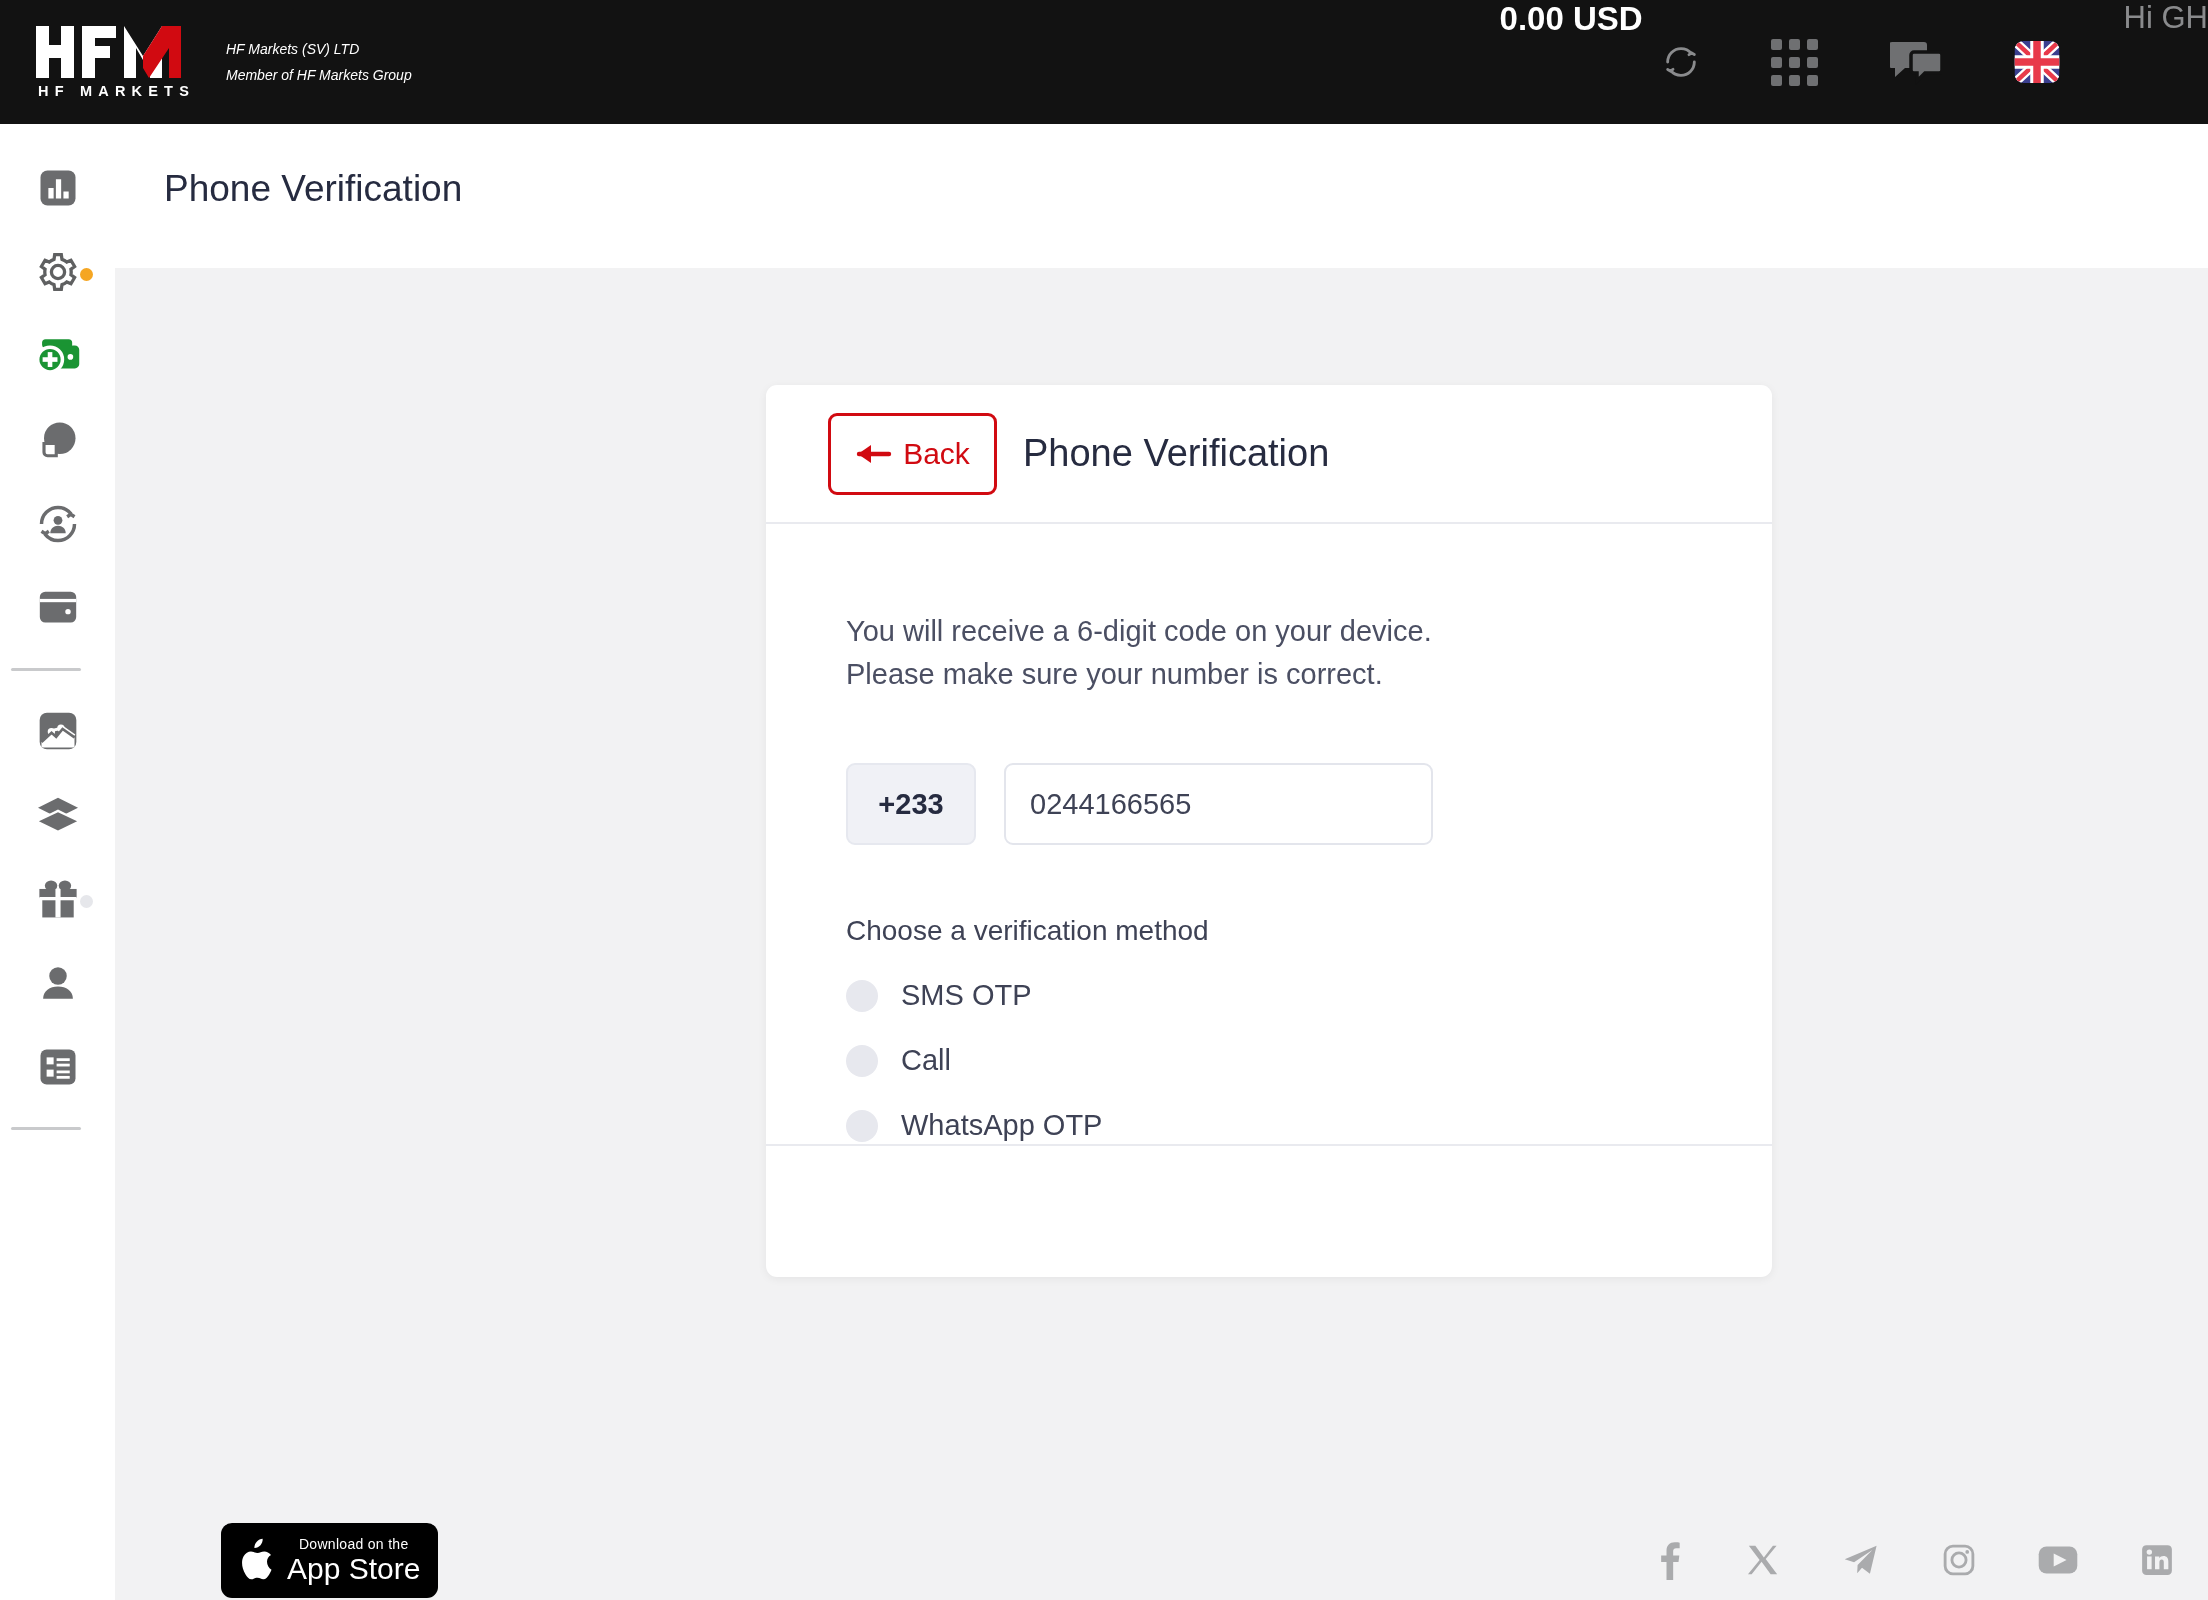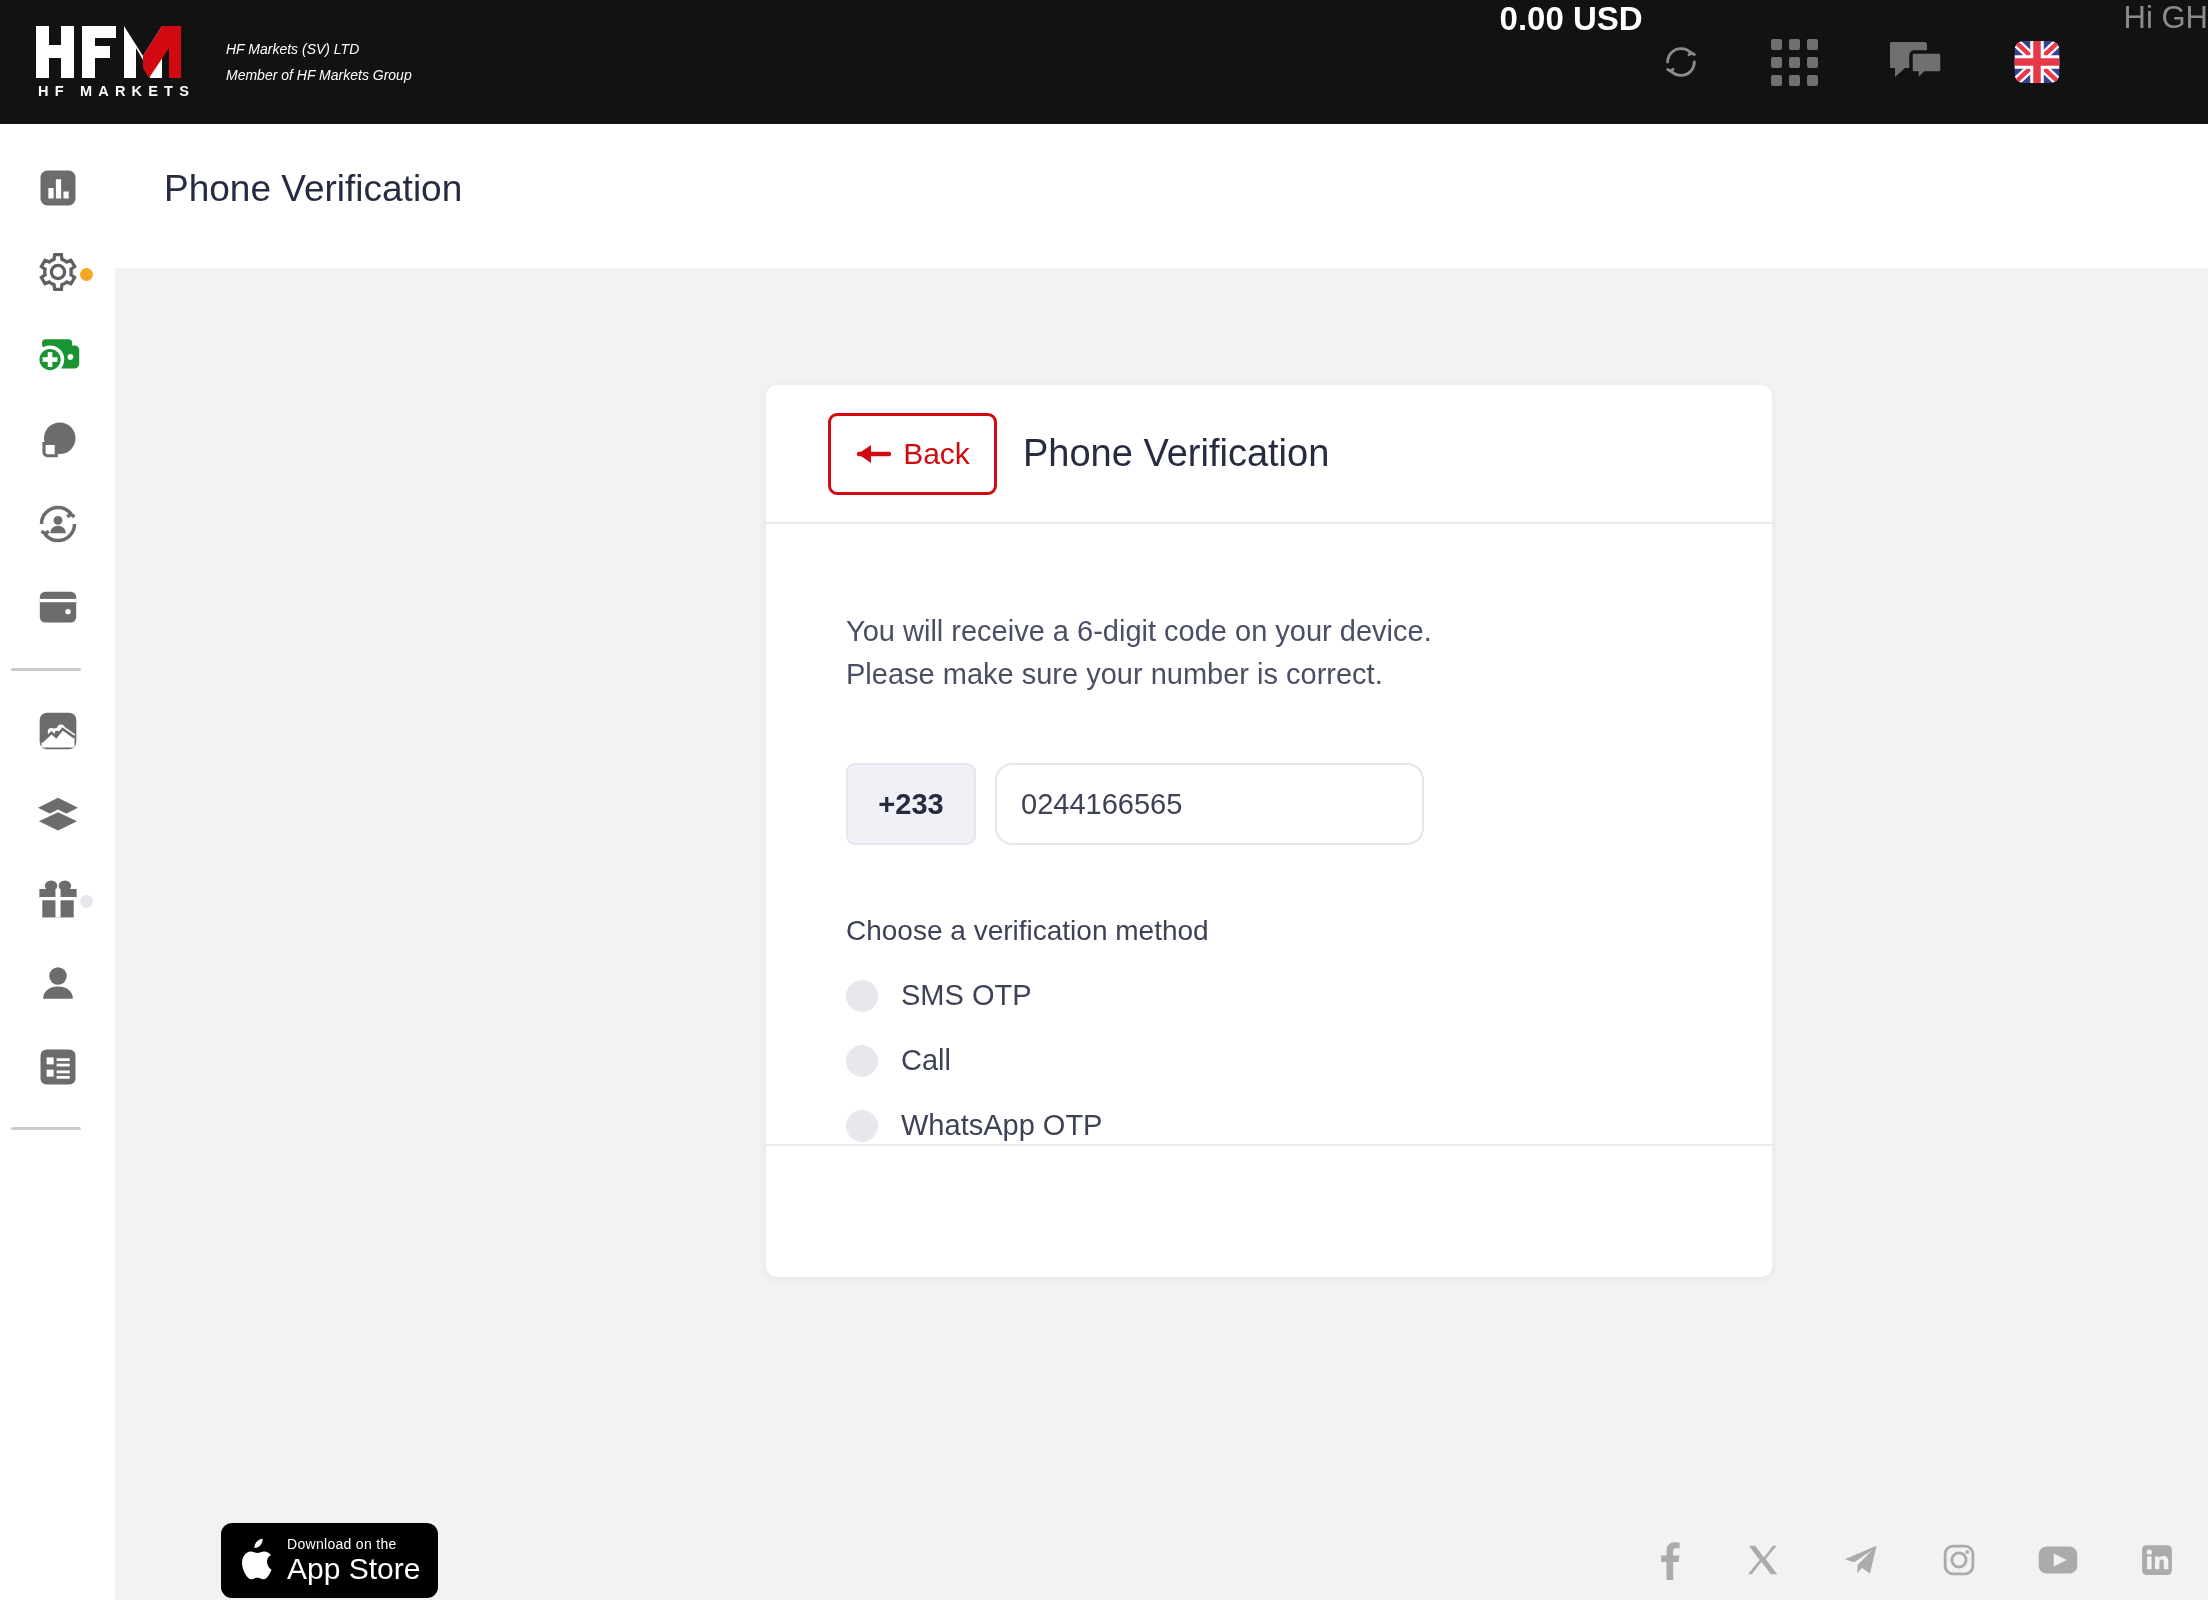--- a/index.html
+++ b/index.html
@@ -192,25 +192,25 @@
     border-radius: 9px;
     display: flex;
     align-items: center;
     justify-content: center;
     color: #262b40;
     font-size: 29px;
     font-weight: 700;
     cursor: pointer;
   }
   #phone-input {
-    margin-left: 19px;
+    margin-left: 28px;
     width: 429px; height: 82px;
     background: #ffffff;
     border: 2px solid #e3e5ec;
-    border-radius: 17px;
+    border-radius: 9px;
     padding: 0 24px;
     color: #3e4255;
     font-size: 29px;
     font-family: "Liberation Sans", sans-serif;
     outline: none;
   }
   #method-label {
     margin-top: 70px;
     color: #3e4255;
     font-size: 28px;
@@ -254,20 +254,21 @@
     align-items: center;
   }
   .store-badge {
     height: 75px;
     background: #000000;
     border-radius: 11px;
     display: flex;
     align-items: center;
     padding: 0 18px;
     cursor: pointer;
+    text-align: center;
   }
   .store-badge + .store-badge { margin-left: 22px; }
   .badge-txt { margin-left: 12px; color: #ffffff; line-height: 1; }
   .badge-small { display: block; font-size: 14px; letter-spacing: 0.3px; }
   .badge-big { display: block; font-size: 30px; font-weight: 500; margin-top: 3px; }
   #social-row {
     margin-left: auto;
     display: flex;
     align-items: center;
     padding-right: 34px;

